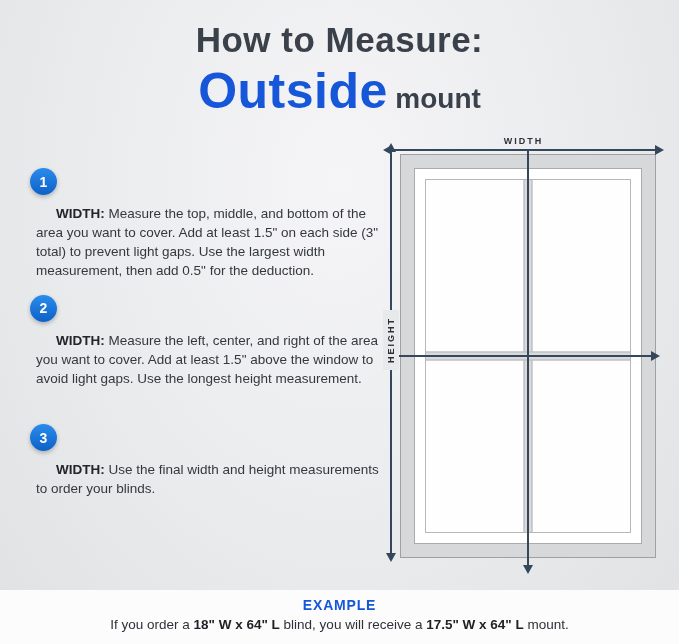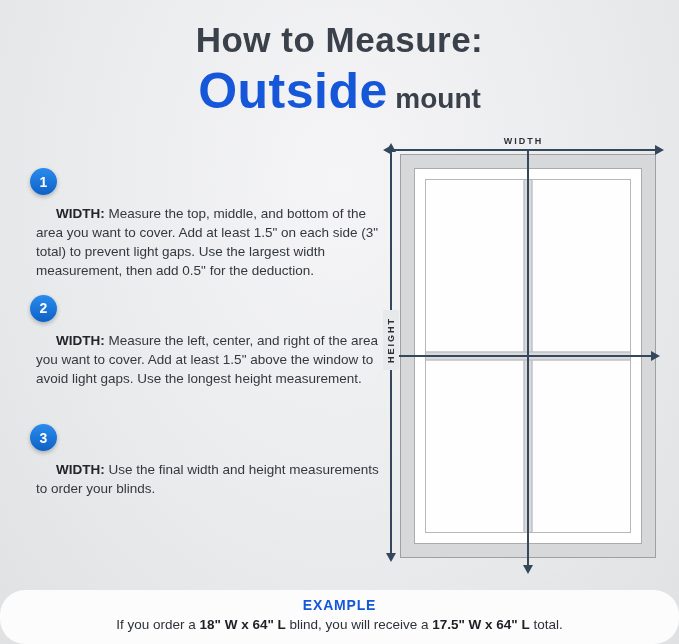--- a/index.html
+++ b/index.html
@@ -82,21 +82,21 @@
   .height-label {
     position:absolute; left:391px; top:340px; z-index:4;
     transform:translate(-50%,-50%) rotate(-90deg);
     background:#e8e9eb; padding:3px 7px;
     font-size:9px; font-weight:700; letter-spacing:2px; color:#2c3136;
   }
 
   
   .example-section {
     position:absolute; left:0; top:590px; width:679px; height:54px;
-    background:#fcfcfd; text-align:center; z-index:5;border-radius:25px;
+    background:#fcfcfd; text-align:center; z-index:5;
   }
   .example-title {
     padding-top:7px; font-size:14px; font-weight:800; letter-spacing:0.8px; color:#1656d9;
   }
   .example-text { margin-top:4px; font-size:13.5px; color:#2e3237; }
   .example-text .b { font-weight:700; color:#1d2024; }
 </style>
 </head>
 <body>
 
@@ -149,16 +149,16 @@
   <div class="height-label">HEIGHT</div>
 
   <div class="meas navy line-center-v"></div>
   <div class="ah ah-down-center"></div>
 
   <div class="meas navy line-middle-h"></div>
   <div class="ah ah-right-mid"></div>
 
   <div class="example-section">
     <div class="example-title">EXAMPLE</div>
-    <div class="example-text"><span>If you order a </span><span class="b">18" W x 64" L</span><span> blind, you will receive a </span><span class="b">17.5" W x 64" L</span><span> total.</span></div>
+    <div class="example-text"><span>If you order a </span><span class="b">18" W x 64" L</span><span> blind, you will receive a </span><span class="b">17.5" W x 64" L</span><span> mount.</span></div>
   </div>
 
 </div>
 
 </body></html>

